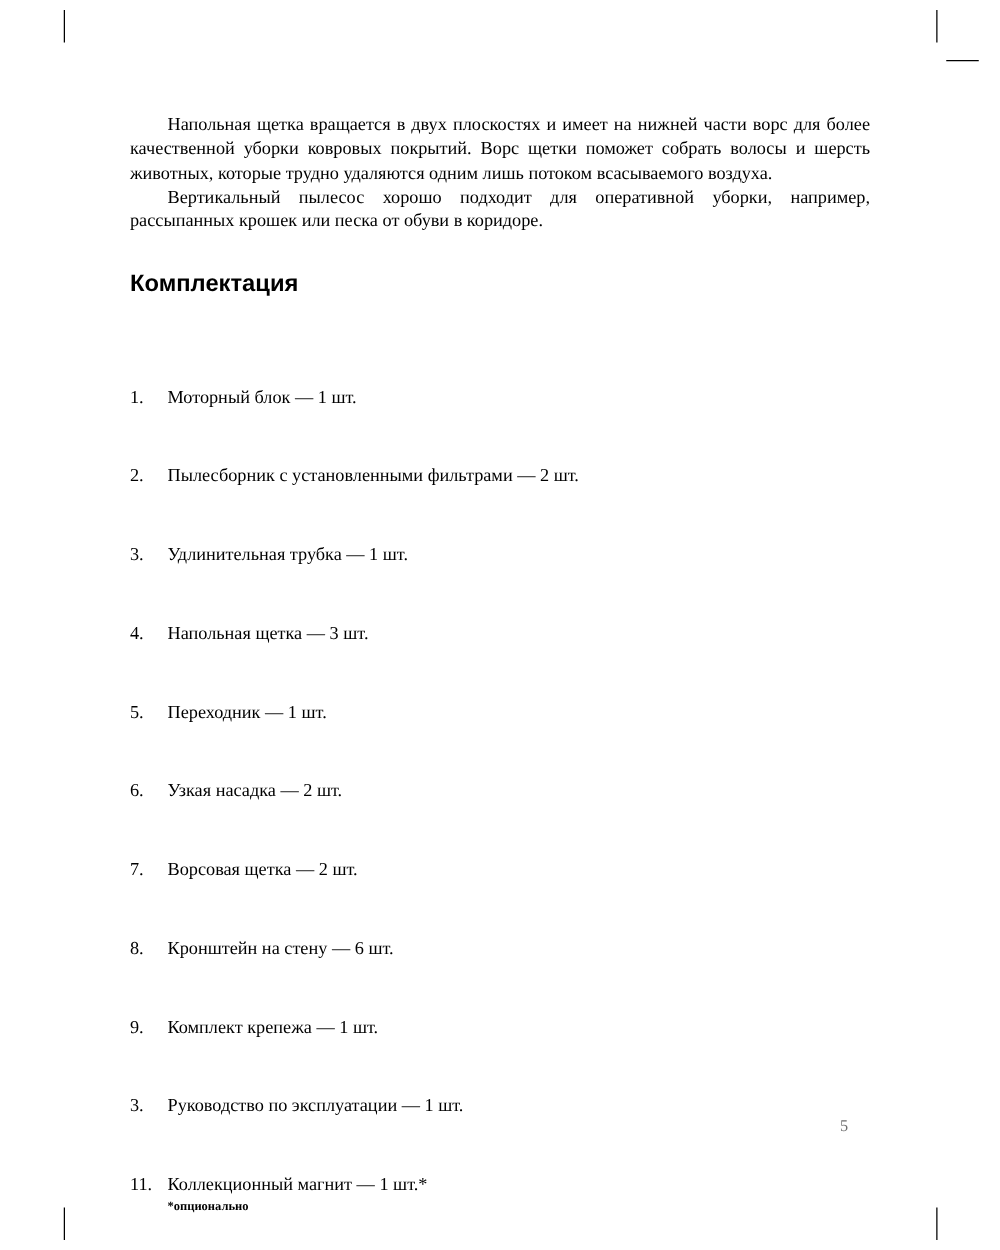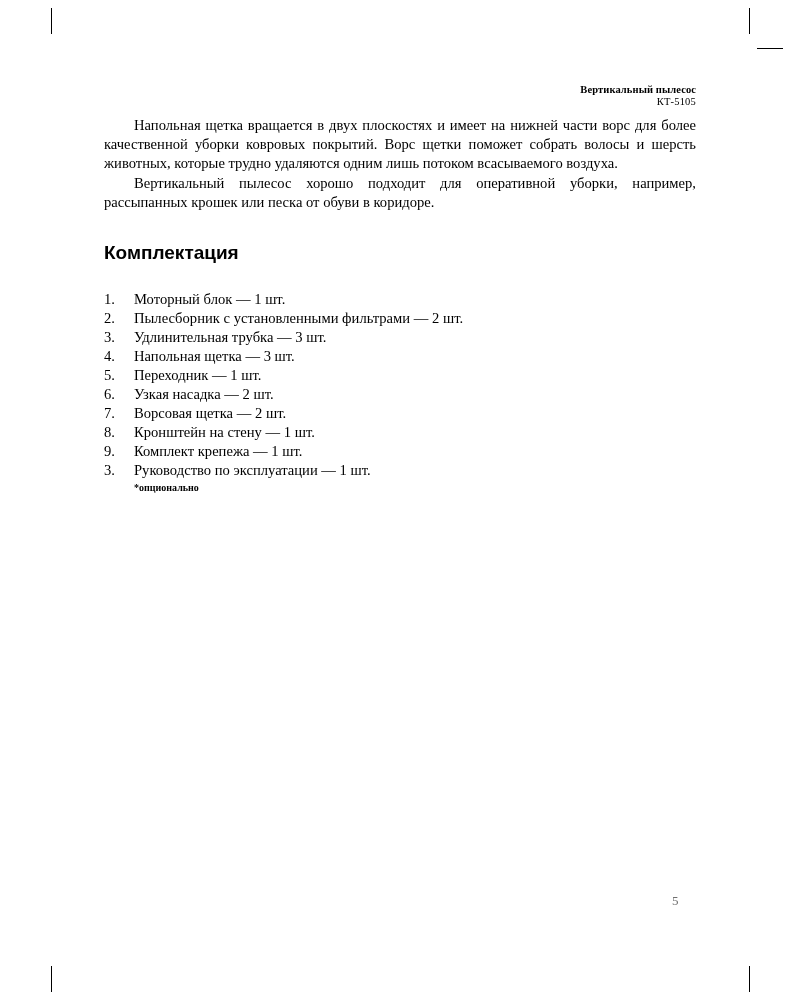--- a/index.html
+++ b/index.html
@@ -84,20 +84,21 @@
   .parts-num {
     width: 30px;
     flex: 0 0 30px;
     text-align: left;
   }
   .parts-num.wide {
     width: 30px;
   }
   .parts-text {
     flex: 1 1 auto;
+    margin-top: 44px;
   }
   .parts-note {
     margin-left: 30px;
     font-weight: bold;
     font-size: 10px;
     margin-top: 1px;
   }
 
   .page-number {
     position: absolute;
@@ -113,72 +114,72 @@
 <div class="page">
 
   <div class="crop-mark v" style="left:51px; top:8px;"></div>
   <div class="crop-mark v" style="left:749px; top:8px;"></div>
   <div class="crop-mark h" style="left:757px; top:48px;"></div>
   <div class="crop-mark v" style="left:51px; top:966px;"></div>
   <div class="crop-mark v" style="left:749px; top:966px;"></div>
 
   <div class="content">
 
-    <div class="header-block">
-      <div class="header-title">Вертикальный пылесос</div>
-      <div class="header-model">КТ-5105</div>
-    </div>
 
     <div class="body-text">
       <p>Напольная щетка вращается в двух плоскостях и имеет на нижней части ворс для более качественной уборки ковровых покрытий. Ворс щетки поможет собрать волосы и шерсть животных, которые трудно удаляются одним лишь потоком всасываемого воздуха.</p>
       <p>Вертикальный пылесос хорошо подходит для оперативной уборки, например, рассыпанных крошек или песка от обуви в коридоре.</p>
     </div>
 
     <h2 class="section-heading">Комплектация</h2>
 
     <div class="parts-list">
       <div class="parts-row">
         <span class="parts-num">1.</span>
         <span class="parts-text">Моторный блок — 1 шт.</span>
       </div>
       <div class="parts-row">
         <span class="parts-num">2.</span>
         <span class="parts-text">Пылесборник с установленными фильтрами — 2 шт.</span>
       </div>
       <div class="parts-row">
         <span class="parts-num">3.</span>
-        <span class="parts-text">Удлинительная трубка — 3 шт.</span>
+        <span class="parts-text">Удлинительная трубка — 1 шт.</span>
       </div>
       <div class="parts-row">
         <span class="parts-num">4.</span>
         <span class="parts-text">Напольная щетка — 3 шт.</span>
       </div>
       <div class="parts-row">
         <span class="parts-num">5.</span>
         <span class="parts-text">Переходник — 1 шт.</span>
       </div>
       <div class="parts-row">
         <span class="parts-num">6.</span>
         <span class="parts-text">Узкая насадка — 2 шт.</span>
       </div>
       <div class="parts-row">
         <span class="parts-num">7.</span>
         <span class="parts-text">Ворсовая щетка — 2 шт.</span>
       </div>
       <div class="parts-row">
         <span class="parts-num">8.</span>
-        <span class="parts-text">Кронштейн на стену — 1 шт.</span>
+        <span class="parts-text">Кронштейн на стену — 6 шт.</span>
       </div>
       <div class="parts-row">
         <span class="parts-num">9.</span>
         <span class="parts-text">Комплект крепежа — 1 шт.</span>
       </div>
       <div class="parts-row">
         <span class="parts-num wide">3.</span>
         <span class="parts-text">Руководство по эксплуатации — 1 шт.</span>
+      </div>
+      <div class="parts-row">
+        <span class="parts-num wide">11.</span>
+        <span class="parts-text">Коллекционный магнит — 1 шт.*</span>
       </div>
       <div class="parts-note">*опционально</div>
     </div>
 
   </div>
 
   <div class="page-number">5</div>
 
 </div>
 

